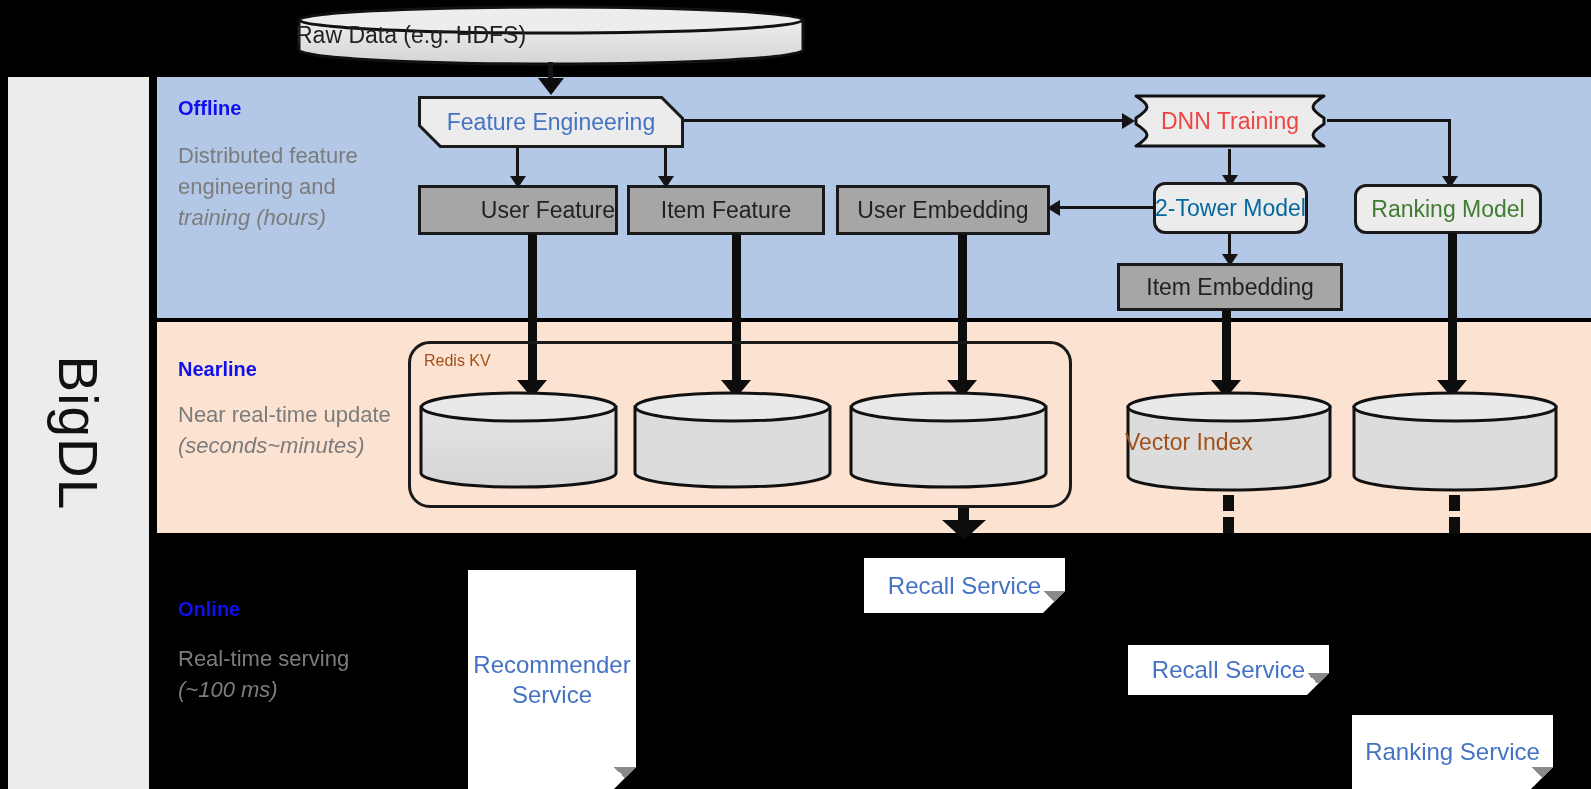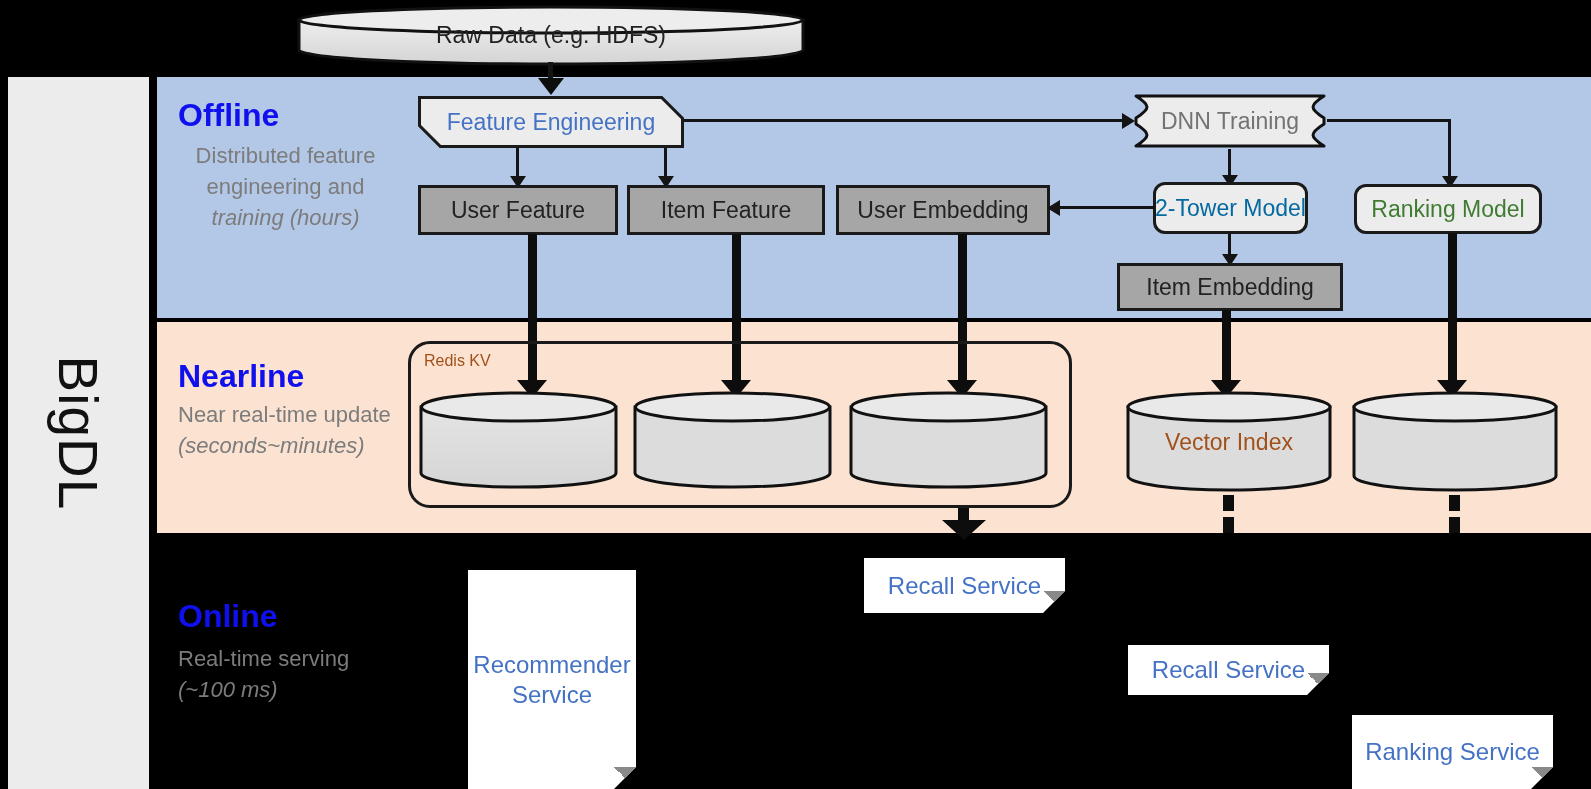--- a/index.html
+++ b/index.html
@@ -28,35 +28,35 @@
   }
 
   
   .band { position: absolute; }
   #band-offline  { left:157px; top:77px;  width:1434px; height:241px; background:#b3c7e7; }
   #band-nearline { left:157px; top:322px; width:1434px; height:211px; background:#fbe2d1; }
 
   .band-title {
     position: absolute;
     color: #1010ee;
-    font-size: 32px;
+    font-size: 20px;
     font-weight: 600;
     white-space: nowrap;
   }
   .band-sub {
     position: absolute;
     color: #7c7c7c;
     font-size: 22px;
     line-height: 1.42;
     width: 215px;
   }
   .band-sub em { font-style: italic; }
 
   #t-offline  { left:178px; top:97px;  }
-  #s-offline  { left:178px; top:140px;text-align:center; }
+  #s-offline  { left:178px; top:140px; }
   #t-nearline { left:178px; top:358px; }
   #s-nearline { left:178px; top:399px; }
   #t-online   { left:178px; top:598px; }
   #s-online   { left:178px; top:643px; }
 
   
   .node {
     position: absolute;
     display: flex; align-items: center; justify-content: center;
     text-align: center;
@@ -87,21 +87,21 @@
   .node.notch { border: none; background: transparent; }
   .notch svg { position:absolute; inset:0; width:100%; height:100%; }
   .notch .ntxt { position:relative; z-index:2; }
 
   
   .cyl { position: absolute; }
   .cyl svg { display:block; width:100%; height:100%; }
   .cyl .cyl-label {
     position:absolute; left:0; right:0; top:50%;
     transform: translateY(-50%);
-    text-align:center; font-size:23px; color:#a2501a;
+    font-size:23px; color:#a2501a;
     white-space:nowrap; pointer-events:none;
   }
 
   
   #redis-box {
     position:absolute; left:408px; top:341px; width:664px; height:167px;
     border: 3px solid #1a1a1a; border-radius: 22px; background: transparent;
   }
   #redis-kv-label {
     position:absolute; left:424px; top:352px;
@@ -177,40 +177,40 @@
   <div class="node clip" style="left:418px; top:96px; width:266px; height:52px;">
     <div class="clip-inner"></div>
     <span class="clip-txt" style="color:#4472c4;">Feature Engineering</span>
   </div>
 
   <div class="node notch" style="left:1133px; top:93px; width:194px; height:56px;">
     <svg viewBox="0 0 194 56" preserveAspectRatio="none">
       <path d="M3,3 Q14,10 14,14 Q14,18 3,25 L3,31 Q14,38 14,42 Q14,46 3,53
                L191,53 Q180,46 180,42 Q180,38 191,31 L191,25 Q180,18 180,14 Q180,10 191,3 Z" fill="#ececec" stroke="#111" stroke-width="3" stroke-linejoin="round"></path>
     </svg>
-    <span class="ntxt" style="color:#737373;">DNN Training</span>
+    <span class="ntxt" style="color:#ef4444;">DNN Training</span>
   </div>
 
   <div class="line" style="left:684px; top:119px; width:447px; height:3px;"></div>
   <div class="arrow-d" style="left:1122px; top:113px; border-top:8px solid transparent; border-bottom:8px solid transparent; border-left:13px solid #141414;"></div>
 
   <div class="line" style="left:516px; top:148px; width:3px; height:32px;"></div>
   <div class="arrow-d" style="left:510px; top:176px; border-left:8px solid transparent; border-right:8px solid transparent; border-top:12px solid #141414;"></div>
 
   <div class="line" style="left:664px; top:148px; width:3px; height:32px;"></div>
   <div class="arrow-d" style="left:658px; top:176px; border-left:8px solid transparent; border-right:8px solid transparent; border-top:12px solid #141414;"></div>
 
   <div class="line" style="left:1228px; top:149px; width:3px; height:30px;"></div>
   <div class="arrow-d" style="left:1222px; top:175px; border-left:8px solid transparent; border-right:8px solid transparent; border-top:12px solid #141414;"></div>
 
   <div class="line" style="left:1327px; top:119px; width:124px; height:3px;"></div>
   <div class="line" style="left:1448px; top:119px; width:3px; height:61px;"></div>
   <div class="arrow-d" style="left:1442px; top:176px; border-left:8px solid transparent; border-right:8px solid transparent; border-top:12px solid #141414;"></div>
 
-  <div class="node gray" style="left:418px; top:185px; width:200px; height:50px;">
+  <div class="node gray" style="left:418px; top:185px; width:200px; height:50px;justify-content:flex-end;">
     <span>User Feature</span>
   </div>
   <div class="node gray" style="left:627px; top:185px; width:198px; height:50px;">
     <span>Item Feature</span>
   </div>
   <div class="node gray" style="left:836px; top:185px; width:214px; height:50px;">
     <span>User Embedding</span>
   </div>
 
   <div class="node lite round" style="left:1153px; top:182px; width:155px; height:52px;">

